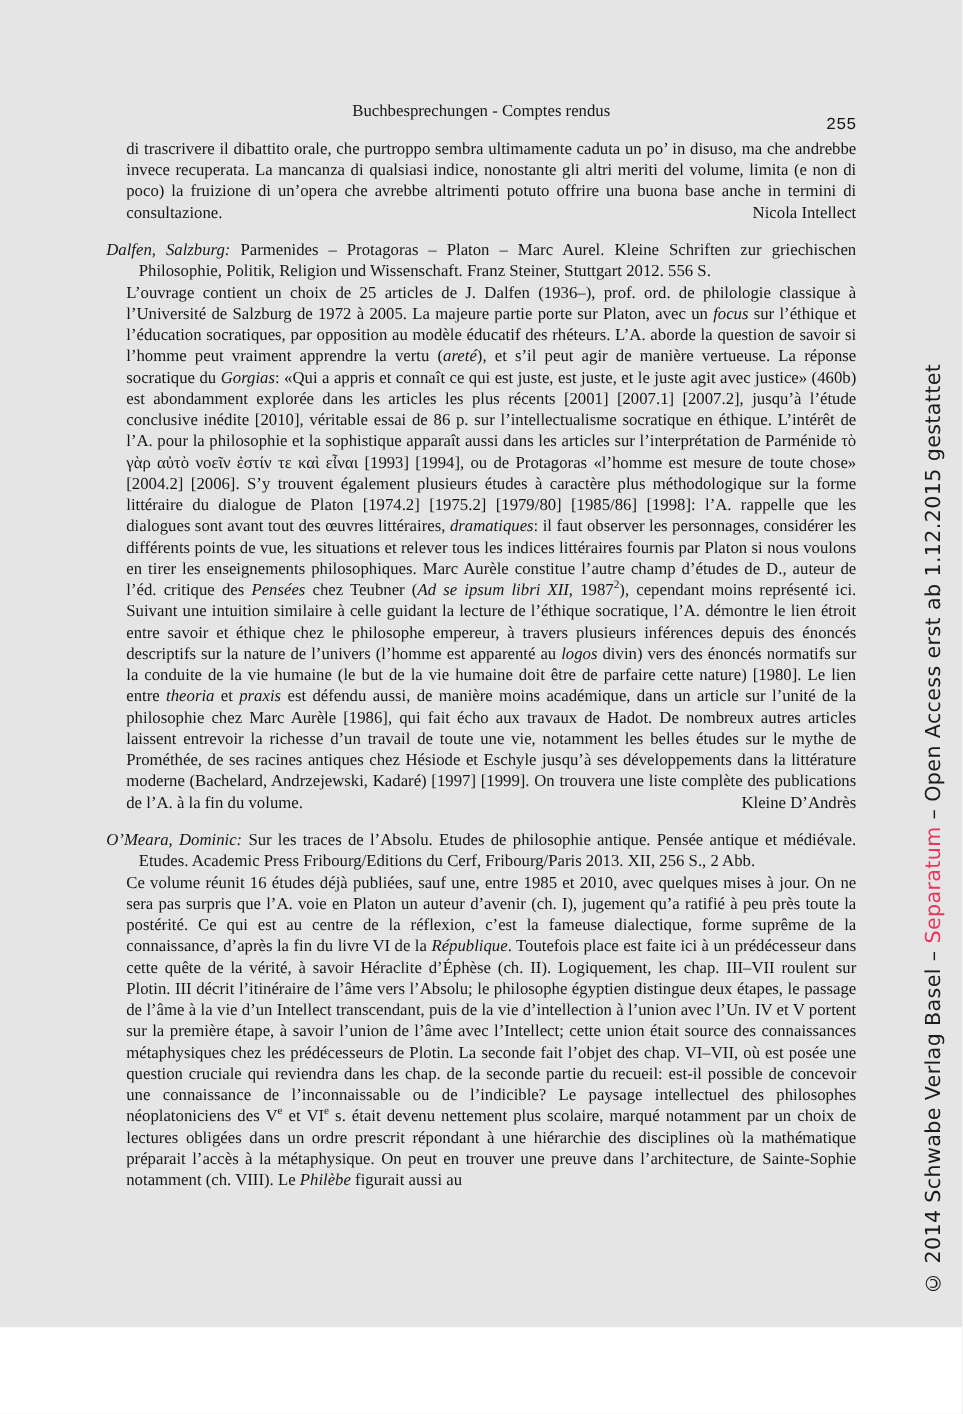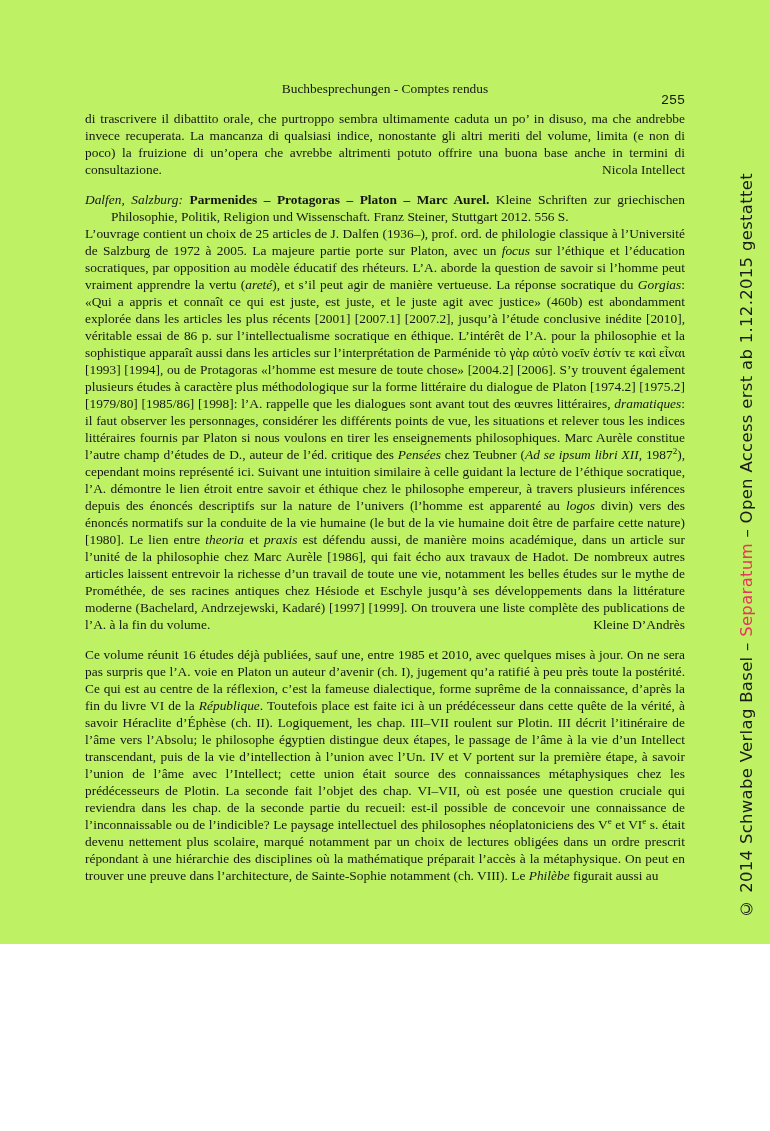--- a/index.html
+++ b/index.html
@@ -1,36 +1,36 @@
 <!DOCTYPE html>
 <html><head>
 <meta charset="utf-8">
 <style>
   html, body { margin:0; padding:0; background:#ffffff; }
   .page {
     position:relative;
-    width:770px; height:944px;
-    background:#bef264;
+    width:770px; height:1062px;
+    background:#e5e5e5;
     overflow:hidden;
     font-family:"Liberation Serif","DejaVu Serif",serif;
     color:#161616;
   }
   .content {
     position:absolute; left:85px; top:80px; width:600px;
     font-size:13.4px; line-height:17px;
   }
   .pagehead { position:relative; margin-bottom:13px; }
   .pagehead .title { text-align:center; }
   .pagehead .pnum { position:absolute; right:0; top:12px;font-family:Liberation Mono, monospace; }
-  .para { text-align:justify; }
+  .para { text-align:justify;margin-left:16px; }
   .review { margin-top:13px; }
   .hang { padding-left:26px; text-indent:-26px; text-align:justify; }
   .sig { float:right; }
   .it { font-style:italic; }
-  .bd { font-weight:bold;margin-top:24px; }
+  .bd { font-weight:normal;margin-top:24px; }
   .sup { vertical-align:super; font-size:9px; line-height:0; }
   .sidebar {
     position:absolute; right:14px; bottom:26px;
     writing-mode:vertical-rl; transform:rotate(180deg);
     font-family:"DejaVu Sans","Liberation Sans",sans-serif;
     font-size:16.5px; letter-spacing:0.3px; color:#1b1b1b;
     white-space:nowrap;
   }
 </style>
 </head>
@@ -52,20 +52,21 @@
 
     <div class="review">
       <div class="hang"><span class="it">Dalfen, Salzburg: </span><span class="bd">Parmenides – Protagoras – Platon – Marc Aurel. </span><span>Kleine Schriften zur griechischen Philosophie, Politik, Religion und Wissenschaft. Franz Steiner, Stuttgart 2012. 556 S.</span></div>
       <div class="para">
         <span><span>L’ouvrage contient un choix de 25 articles de J. Dalfen (1936–), prof. ord. de philologie classique à l’Université de Salzburg de 1972 à 2005. La majeure partie porte sur Platon, avec un </span><span class="it">focus</span><span> sur l’éthique et l’éducation socratiques, par opposition au modèle éducatif des rhéteurs. L’A. aborde la question de savoir si l’homme peut vraiment apprendre la vertu (</span><span class="it">areté</span><span>), et s’il peut agir de manière vertueuse. La réponse socratique du </span><span class="it">Gorgias</span><span>: «Qui a appris et connaît ce qui est juste, est juste, et le juste agit avec justice» (460b) est abondamment explorée dans les articles les plus récents [2001] [2007.1] [2007.2], jusqu’à l’étude conclusive inédite [2010], véritable essai de 86 p. sur l’intellectualisme socratique en éthique. L’intérêt de l’A. pour la philosophie et la sophistique apparaît aussi dans les articles sur l’interprétation de Parménide τὸ γὰρ αὐτὸ νοεῖν ἐστίν τε καὶ εἶναι [1993] [1994], ou de Protagoras «l’homme est mesure de toute chose» [2004.2] [2006]. S’y trouvent également plusieurs études à caractère plus méthodologique sur la forme littéraire du dialogue de Platon [1974.2] [1975.2] [1979/80] [1985/86] [1998]: l’A. rappelle que les dialogues sont avant tout des œuvres littéraires, </span><span class="it">dramatiques</span><span>: il faut observer les personnages, considérer les différents points de vue, les situations et relever tous les indices littéraires fournis par Platon si nous voulons en tirer les enseignements philosophiques. Marc Aurèle constitue l’autre champ d’études de D., auteur de l’éd. critique des </span><span class="it">Pensées</span><span> chez Teubner (</span><span class="it">Ad se ipsum libri XII</span><span>, 1987</span><span class="sup">2</span><span>), cependant moins représenté ici. Suivant une intuition similaire à celle guidant la lecture de l’éthique socratique, l’A. démontre le lien étroit entre savoir et éthique chez le philosophe empereur, à travers plusieurs inférences depuis des énoncés descriptifs sur la nature de l’univers (l’homme est apparenté au </span><span class="it">logos</span><span> divin) vers des énoncés normatifs sur la conduite de la vie humaine (le but de la vie humaine doit être de parfaire cette nature) [1980]. Le lien entre </span><span class="it">theoria</span><span> et </span><span class="it">praxis</span><span> est défendu aussi, de manière moins académique, dans un article sur l’unité de la philosophie chez Marc Aurèle [1986], qui fait écho aux travaux de Hadot. De nombreux autres articles laissent entrevoir la richesse d’un travail de toute une vie, notamment les belles études sur le mythe de Prométhée, de ses racines antiques chez Hésiode et Eschyle jusqu’à ses développements dans la littérature moderne (Bachelard, Andrzejewski, Kadaré) [1997] [1999]. On trouvera une liste complète des publications de l’A. à la fin du volume.</span></span>
         <span class="sig">Kleine D’Andrès</span>
       </div>
     </div>
 
     <div class="review">
+      <div class="hang"><span class="it">O’Meara, Dominic: </span><span class="bd">Sur les traces de l’Absolu. Etudes de philosophie antique. </span><span>Pensée antique et médiévale. Etudes.  Academic Press Fribourg/Editions du Cerf, Fribourg/Paris 2013. XII, 256 S., 2 Abb.</span></div>
       <div class="para">
         <span><span>Ce volume réunit 16 études déjà publiées, sauf une, entre 1985 et 2010, avec quelques mises à jour. On ne sera pas surpris que l’A. voie en Platon un auteur d’avenir (ch. I), jugement qu’a ratifié à peu près toute la postérité. Ce qui est au centre de la réflexion, c’est la fameuse dialectique, forme suprême de la connaissance, d’après la fin du livre VI de la </span><span class="it">République</span><span>. Toutefois place est faite ici à un prédécesseur dans cette quête de la vérité, à savoir Héraclite d’Éphèse (ch. II). Logiquement, les chap. III–VII roulent sur Plotin. III décrit l’itinéraire de l’âme vers l’Absolu; le philosophe égyptien distingue deux étapes, le passage de l’âme à la vie d’un Intellect transcendant, puis de la vie d’intellection à l’union avec l’Un. IV et V portent sur la première étape, à savoir l’union de l’âme avec l’Intellect; cette union était source des connaissances métaphysiques chez les prédécesseurs de Plotin. La seconde fait l’objet des chap. VI–VII, où est posée une question cruciale qui reviendra dans les chap. de la seconde partie du recueil: est-il possible de concevoir une connaissance de l’inconnaissable ou de l’indicible? Le paysage intellectuel des philosophes néoplatoniciens des V</span><span class="sup">e</span><span> et VI</span><span class="sup">e</span><span> s. était devenu nettement plus scolaire, marqué notamment par un choix de lectures obligées dans un ordre prescrit répondant à une hiérarchie des disciplines où la mathématique préparait l’accès à la métaphysique. On peut en trouver une preuve dans l’architecture, de Sainte-Sophie notamment (ch. VIII). Le </span><span class="it">Philèbe</span><span> figurait aussi au</span></span>
       </div>
     </div>
 
   </div>
 
   <div class="sidebar"><span>© 2014 Schwabe Verlag Basel – </span><span style="color: rgb(232, 54, 94);">Separatum</span><span> – Open Access erst ab 1.12.2015 gestattet</span></div>
 
 </div>

